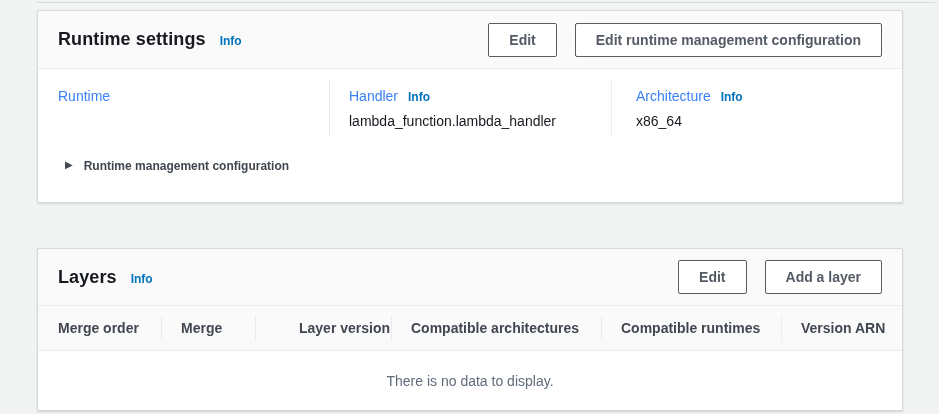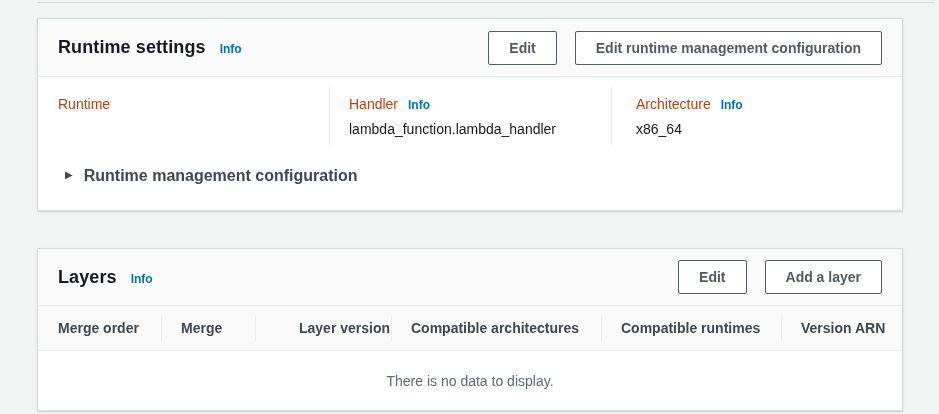--- a/index.html
+++ b/index.html
@@ -19,21 +19,21 @@
   }
   .card {
     position: absolute;
     left: 37px;
     width: 866px;
     background: #ffffff;
     border: 1px solid #d5dbdb;
     border-radius: 1px;
     box-shadow: 0 1px 2px rgba(0,28,36,0.15);
   }
-  .card-runtime { top: 18px; height: 193px; }
+  .card-runtime { top: 10px; height: 193px; }
   .card-layers  { top: 248px; height: 163px; }
 
   .card-header {
     display: flex;
     align-items: center;
     background: #fafafa;
     border-bottom: 1px solid #eaeded;
     padding: 0 20px;
   }
   .card-runtime .card-header { height: 58px; }
@@ -78,38 +78,38 @@
     display: flex;
     padding: 10px 0;
   }
   .field-col {
     padding: 9px 20px 8px 20px;
   }
   .field-col.c1 { flex: 0 0 291px; }
   .field-col.c2 { flex: 0 0 282px; border-left: 1px solid #eaeded; padding-left: 19px; }
   .field-col.c3 { flex: 1 1 auto;  border-left: 1px solid #eaeded; padding-left: 24px; }
   .field-label-row { display: flex; align-items: baseline; gap: 10px; margin-bottom: 9px; }
-  .field-label { font-size: 14px; color: #c2410c; }
+  .field-label { font-size: 14px; color: #3b82f6; }
   .field-value { font-size: 14px; color: #16191f; }
 
   .expander-row {
     display: flex;
     align-items: center;
     gap: 11px;
     margin: 12px 20px 0 27px;
     cursor: pointer;
   }
   .caret {
     font-size: 10px;
     color: #414750;
     line-height: 1;
     transform: translateY(-1px);
   }
   .expander-label {
-    font-size: 16px;
+    font-size: 12px;
     font-weight: 700;
     color: #414750;
   }
 
   
   .table-header-row {
     display: flex;
     align-items: stretch;
     height: 45px;
     background: #fafafa;

